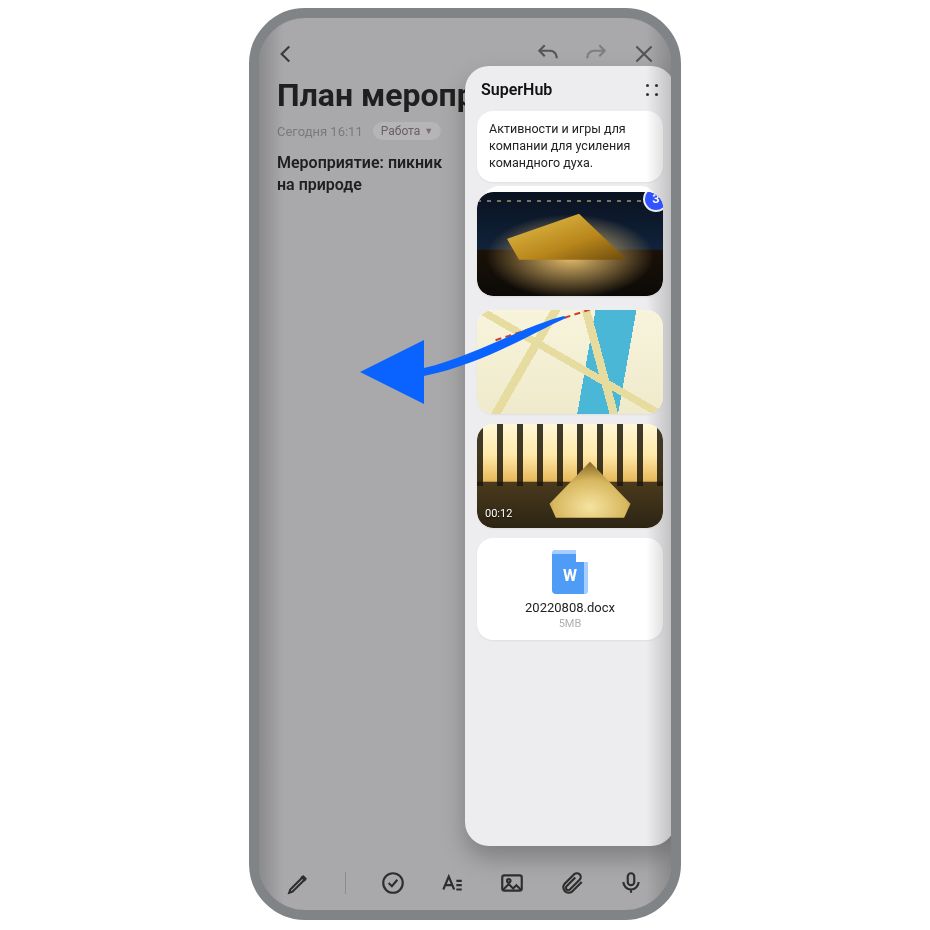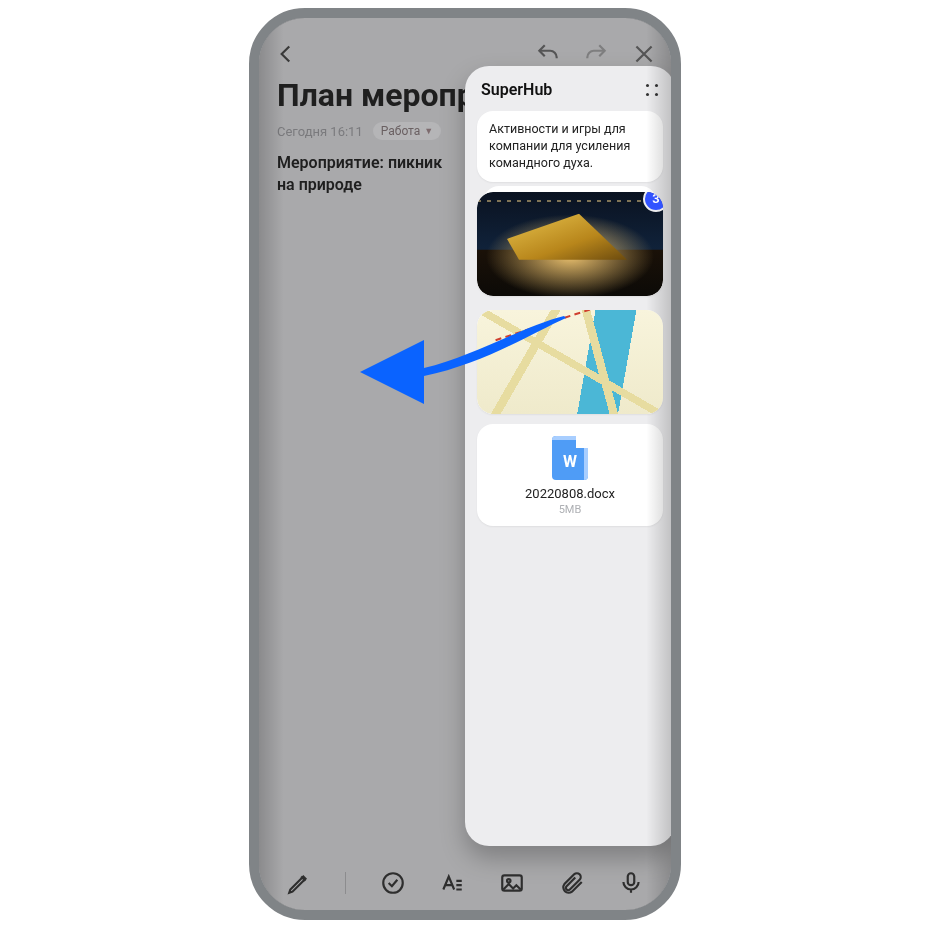--- a/index.html
+++ b/index.html
@@ -273,20 +273,24 @@
             <div class="badge">3</div>
           </div>
         </div>
 
         <div class="card pic">
           <div class="scene map">
             <div class="map-route"></div>
           </div>
         </div>
 
+        <div class="card pic">
+          <div class="scene forest"></div>
+          <span class="vid-time">00:12</span>
+        </div>
 
         <div class="card file-card">
           <div class="file-icon"></div>
           <div class="file-name">20220808.docx</div>
           <div class="file-size">5MB</div>
         </div>
       </div>
 
       <div class="bottombar">
         <span class="ico">

